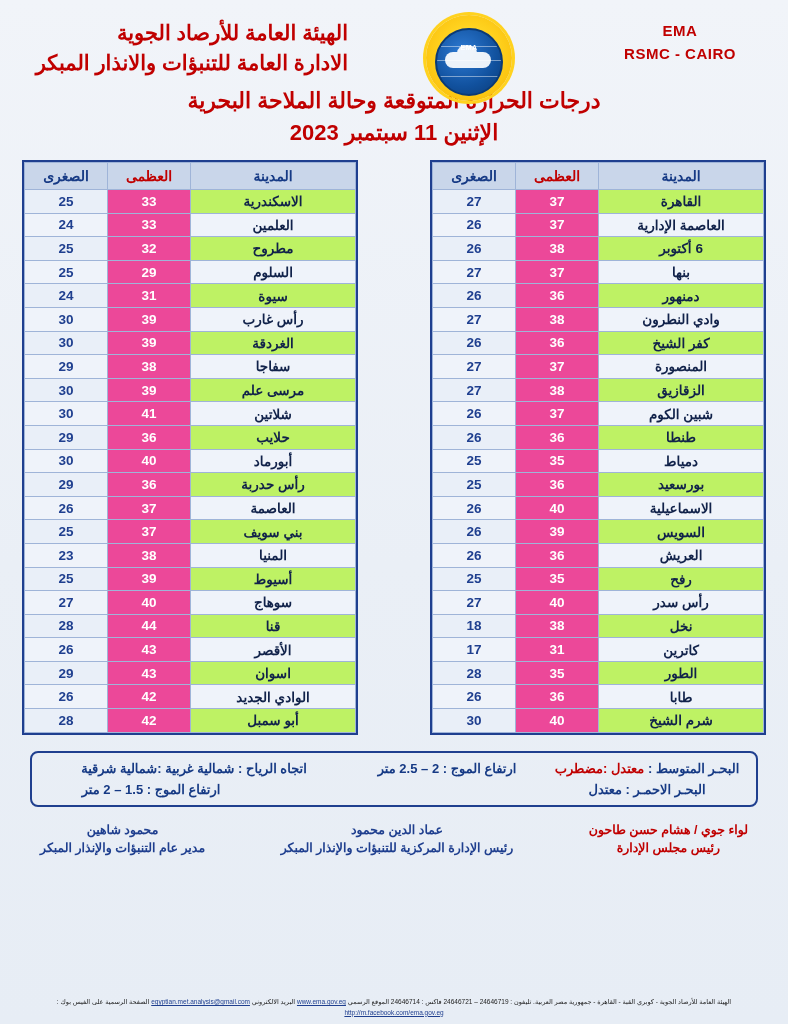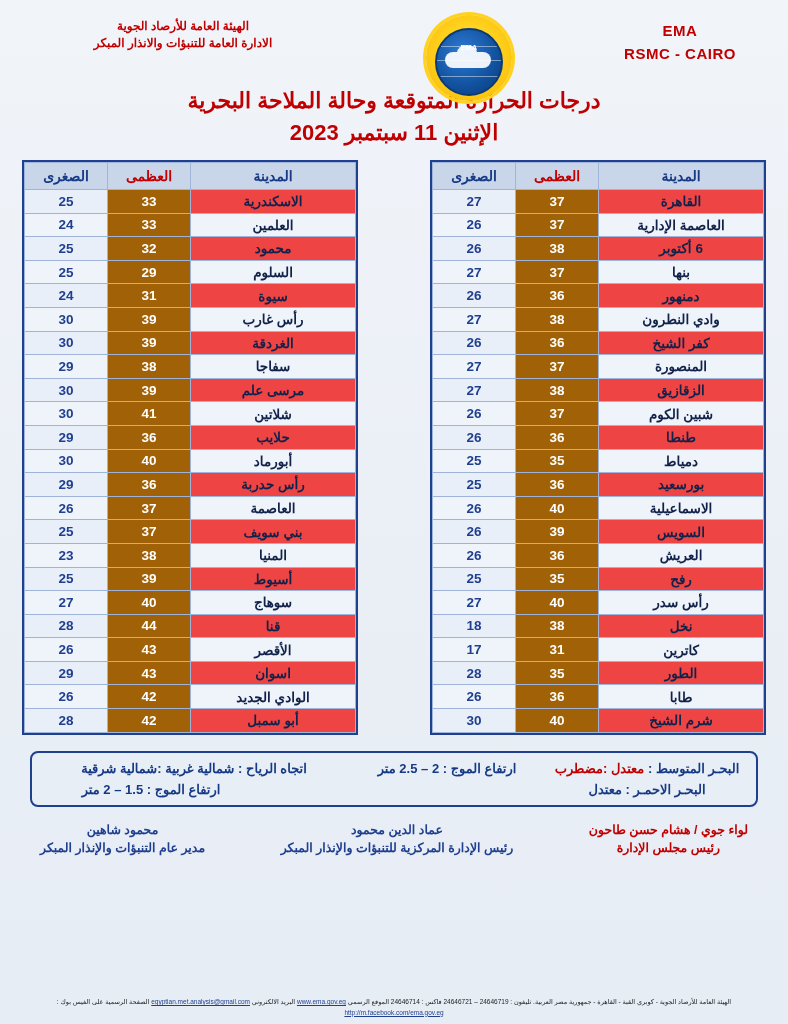--- a/index.html
+++ b/index.html
@@ -15,21 +15,21 @@
     position:relative;width:788px;height:1024px;
     background:linear-gradient(180deg,#f1f4f9 0%,#eaeff6 55%,#e7edf5 100%);
   }
   
   .header{
     display:flex;flex-direction:row-reverse;align-items:flex-start;
     justify-content:space-between;
     padding:10px 18px 0 18px;height:92px;box-sizing:border-box;
   }
   .hdr-right{
-    text-align:center;color:#c00000;font-weight:bold;font-size:12px;
+    text-align:right;color:#c00000;font-weight:bold;font-size:21px;
     line-height:1.45;padding-top:8px;flex:0 0 330px;
   }
   .hdr-left{
     text-align:center;color:#c00000;font-weight:bold;font-size:15px;
     line-height:1.5;padding-top:10px;flex:0 0 180px;letter-spacing:.5px;
   }
   .logo-wrap{flex:0 0 120px;display:flex;justify-content:center;align-items:flex-start;}
   .logo{position:relative;width:112px;height:96px;}
   .sun{
     position:absolute;left:50%;top:50%;transform:translate(-50%,-50%);
@@ -66,22 +66,22 @@
   .tbl-box{
     flex:0 0 336px;border:2px solid #1f3f8f;background:#fff;box-sizing:border-box;
   }
   table{border-collapse:collapse;width:100%;}
   th,td{border:1px solid #9fb4d8;text-align:center;font-size:13.5px;height:22.6px;padding:0;}
   thead th{
     background:#c9d6ea;color:#163a85;font-weight:bold;font-size:14px;height:26px;
   }
   thead th.max{color:#c00000;margin-top:32px;}
   thead th.city{width:140px;}
-  td.city{background:#ef4444;color:#11224a;font-weight:bold;text-align:center;}
-  td.max{background:#a16207;color:#fff;font-weight:bold;width:70px;}
+  td.city{background:#bef264;color:#11224a;font-weight:bold;text-align:center;}
+  td.max{background:#ec4899;color:#fff;font-weight:bold;width:70px;}
   td.min{background:#e9eff8;color:#1f3f8f;font-weight:bold;width:70px;margin-left:12px;}
   tbody tr:nth-child(even) td.city{background:#eff3fa;}
   tbody tr:nth-child(even) td.min{background:#eff3fa;}
   
   .sea-box{
     margin:16px 30px 0 30px;border:2px solid #1f3f8f;border-radius:8px;
     padding:8px 14px;display:flex;flex-direction:column;gap:6px;background:transparent;
   }
   .sea-row{display:flex;flex-direction:row;justify-content:space-between;align-items:center;font-size:13px;font-weight:bold;}
   .sea-name{color:#c00000;flex:0 0 190px;text-align:center;}
@@ -292,21 +292,21 @@
               <td class="city">الاسكندرية</td>
               <td class="max">33</td>
               <td class="min">25</td>
             </tr>
             <tr>
               <td class="city">العلمين</td>
               <td class="max">33</td>
               <td class="min">24</td>
             </tr>
             <tr>
-              <td class="city">محمود</td>
+              <td class="city">مطروح</td>
               <td class="max">32</td>
               <td class="min">25</td>
             </tr>
             <tr>
               <td class="city">السلوم</td>
               <td class="max">29</td>
               <td class="min">25</td>
             </tr>
             <tr>
               <td class="city">سيوة</td>

